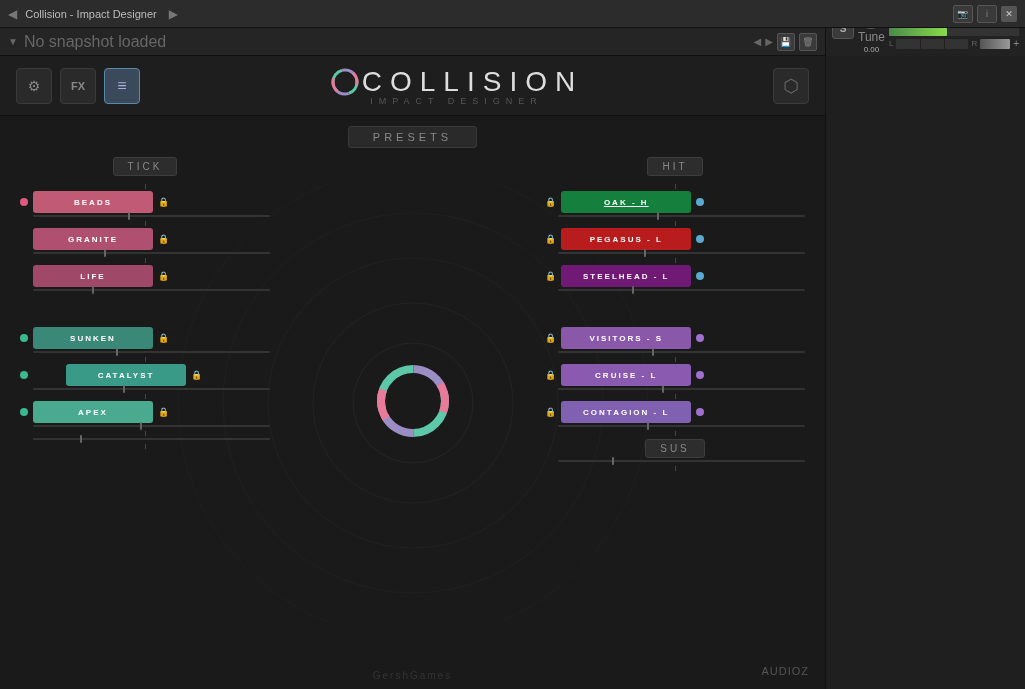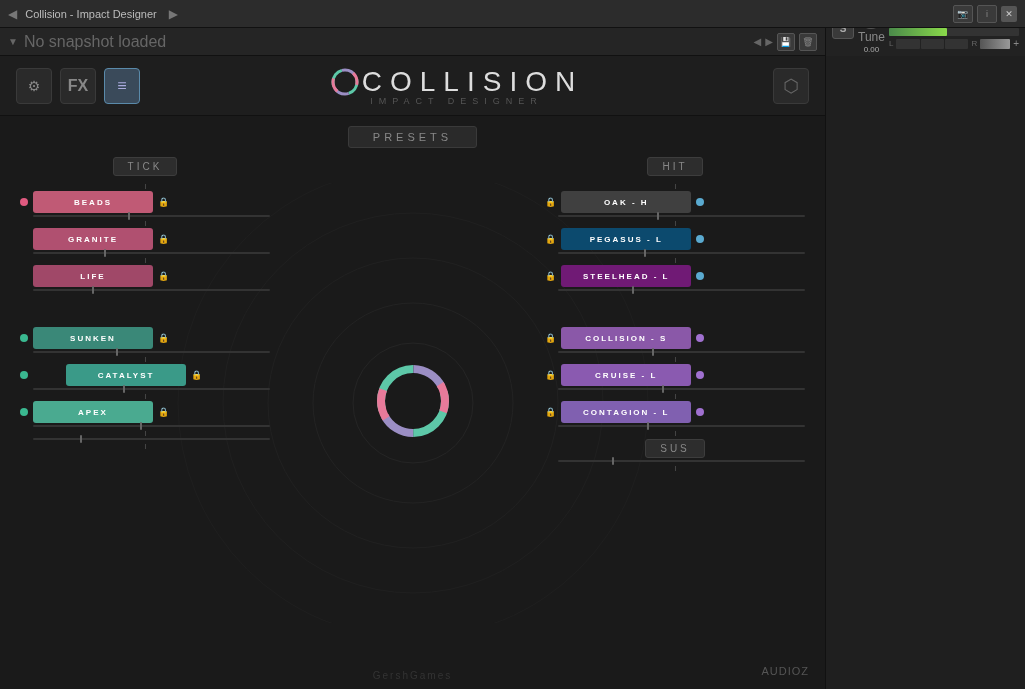--- a/index.html
+++ b/index.html
@@ -258,21 +258,21 @@
         <div style="font-size:10px;color:#888;cursor:pointer;">+</div>
       </div>
     </div>
   </div>
 
   <div class="main-area">
 
     <div class="header-row">
       <div class="toolbar-icons">
         <div class="tool-icon">⚙</div>
-        <div class="tool-icon" style="font-size:16px;font-weight:bold;text-align:right;">FX</div>
+        <div class="tool-icon" style="font-size:11px;font-weight:bold;text-align:right;">FX</div>
         <div class="tool-icon active" style="font-size:16px;">≡</div>
       </div>
 
       <div class="logo-area">
         <div style="display:flex;align-items:center;justify-content:center;gap:2px;">
           <div style="position:relative;width:30px;height:30px;flex-shrink:0;">
             <svg width="30" height="30" viewBox="0 0 30 30">
               <circle cx="15" cy="15" r="12" fill="none" stroke="#5dc8a8" stroke-width="3" stroke-dasharray="20 18" stroke-dashoffset="5"></circle>
               <circle cx="15" cy="15" r="12" fill="none" stroke="#9b8ec4" stroke-width="3" stroke-dasharray="16 22" stroke-dashoffset="-15"></circle>
               <circle cx="15" cy="15" r="12" fill="none" stroke="#e87a9a" stroke-width="3" stroke-dasharray="14 24" stroke-dashoffset="-27"></circle>
@@ -413,35 +413,35 @@
       <div style="position:absolute;right:20px;top:40px;width:260px;">
 
         <div style="text-align:center;margin-bottom:8px;">
           <span class="cat-label-text">HIT</span>
         </div>
         <div class="pi-tick"></div>
 
         <div class="pi">
           <div class="pi-row">
             <span class="pi-lock">🔒</span>
-            <button class="pi-btn-right" style="background:#404040;">OAK - H</button>
+            <button class="pi-btn-right" style="background:#15803d;text-decoration:underline;">OAK - H</button>
             <div class="pi-dot" style="background:#5aaad0;"></div>
           </div>
           <div class="pi-slider-wrap">
               <div class="pi-slider">
                 <div class="pi-slider-thumb" style="left:40%;"></div>
               </div>
             </div>
           <div class="pi-tick"></div>
         </div>
 
         <div class="pi">
           <div class="pi-row">
             <span class="pi-lock">🔒</span>
-            <button class="pi-btn-right" style="background:#0c4a6e;">PEGASUS - L</button>
+            <button class="pi-btn-right" style="background:#b91c1c;">PEGASUS - L</button>
             <div class="pi-dot" style="background:#5aaad0;"></div>
           </div>
           <div class="pi-slider-wrap">
               <div class="pi-slider">
                 <div class="pi-slider-thumb" style="left:35%;"></div>
               </div>
             </div>
           <div class="pi-tick"></div>
         </div>
 
@@ -455,21 +455,21 @@
               <div class="pi-slider">
                 <div class="pi-slider-thumb" style="left:30%;"></div>
               </div>
             </div>
           <div style="height:30px;"></div>
         </div>
 
         <div class="pi">
           <div class="pi-row">
             <span class="pi-lock">🔒</span>
-            <button class="pi-btn-right" style="background:#8a58a8;">COLLISION - S</button>
+            <button class="pi-btn-right" style="background:#8a58a8;">VISITORS - S</button>
             <div class="pi-dot" style="background:#a070d0;"></div>
           </div>
           <div class="pi-slider-wrap">
               <div class="pi-slider">
                 <div class="pi-slider-thumb" style="left:38%;"></div>
               </div>
             </div>
           <div class="pi-tick"></div>
         </div>
 

